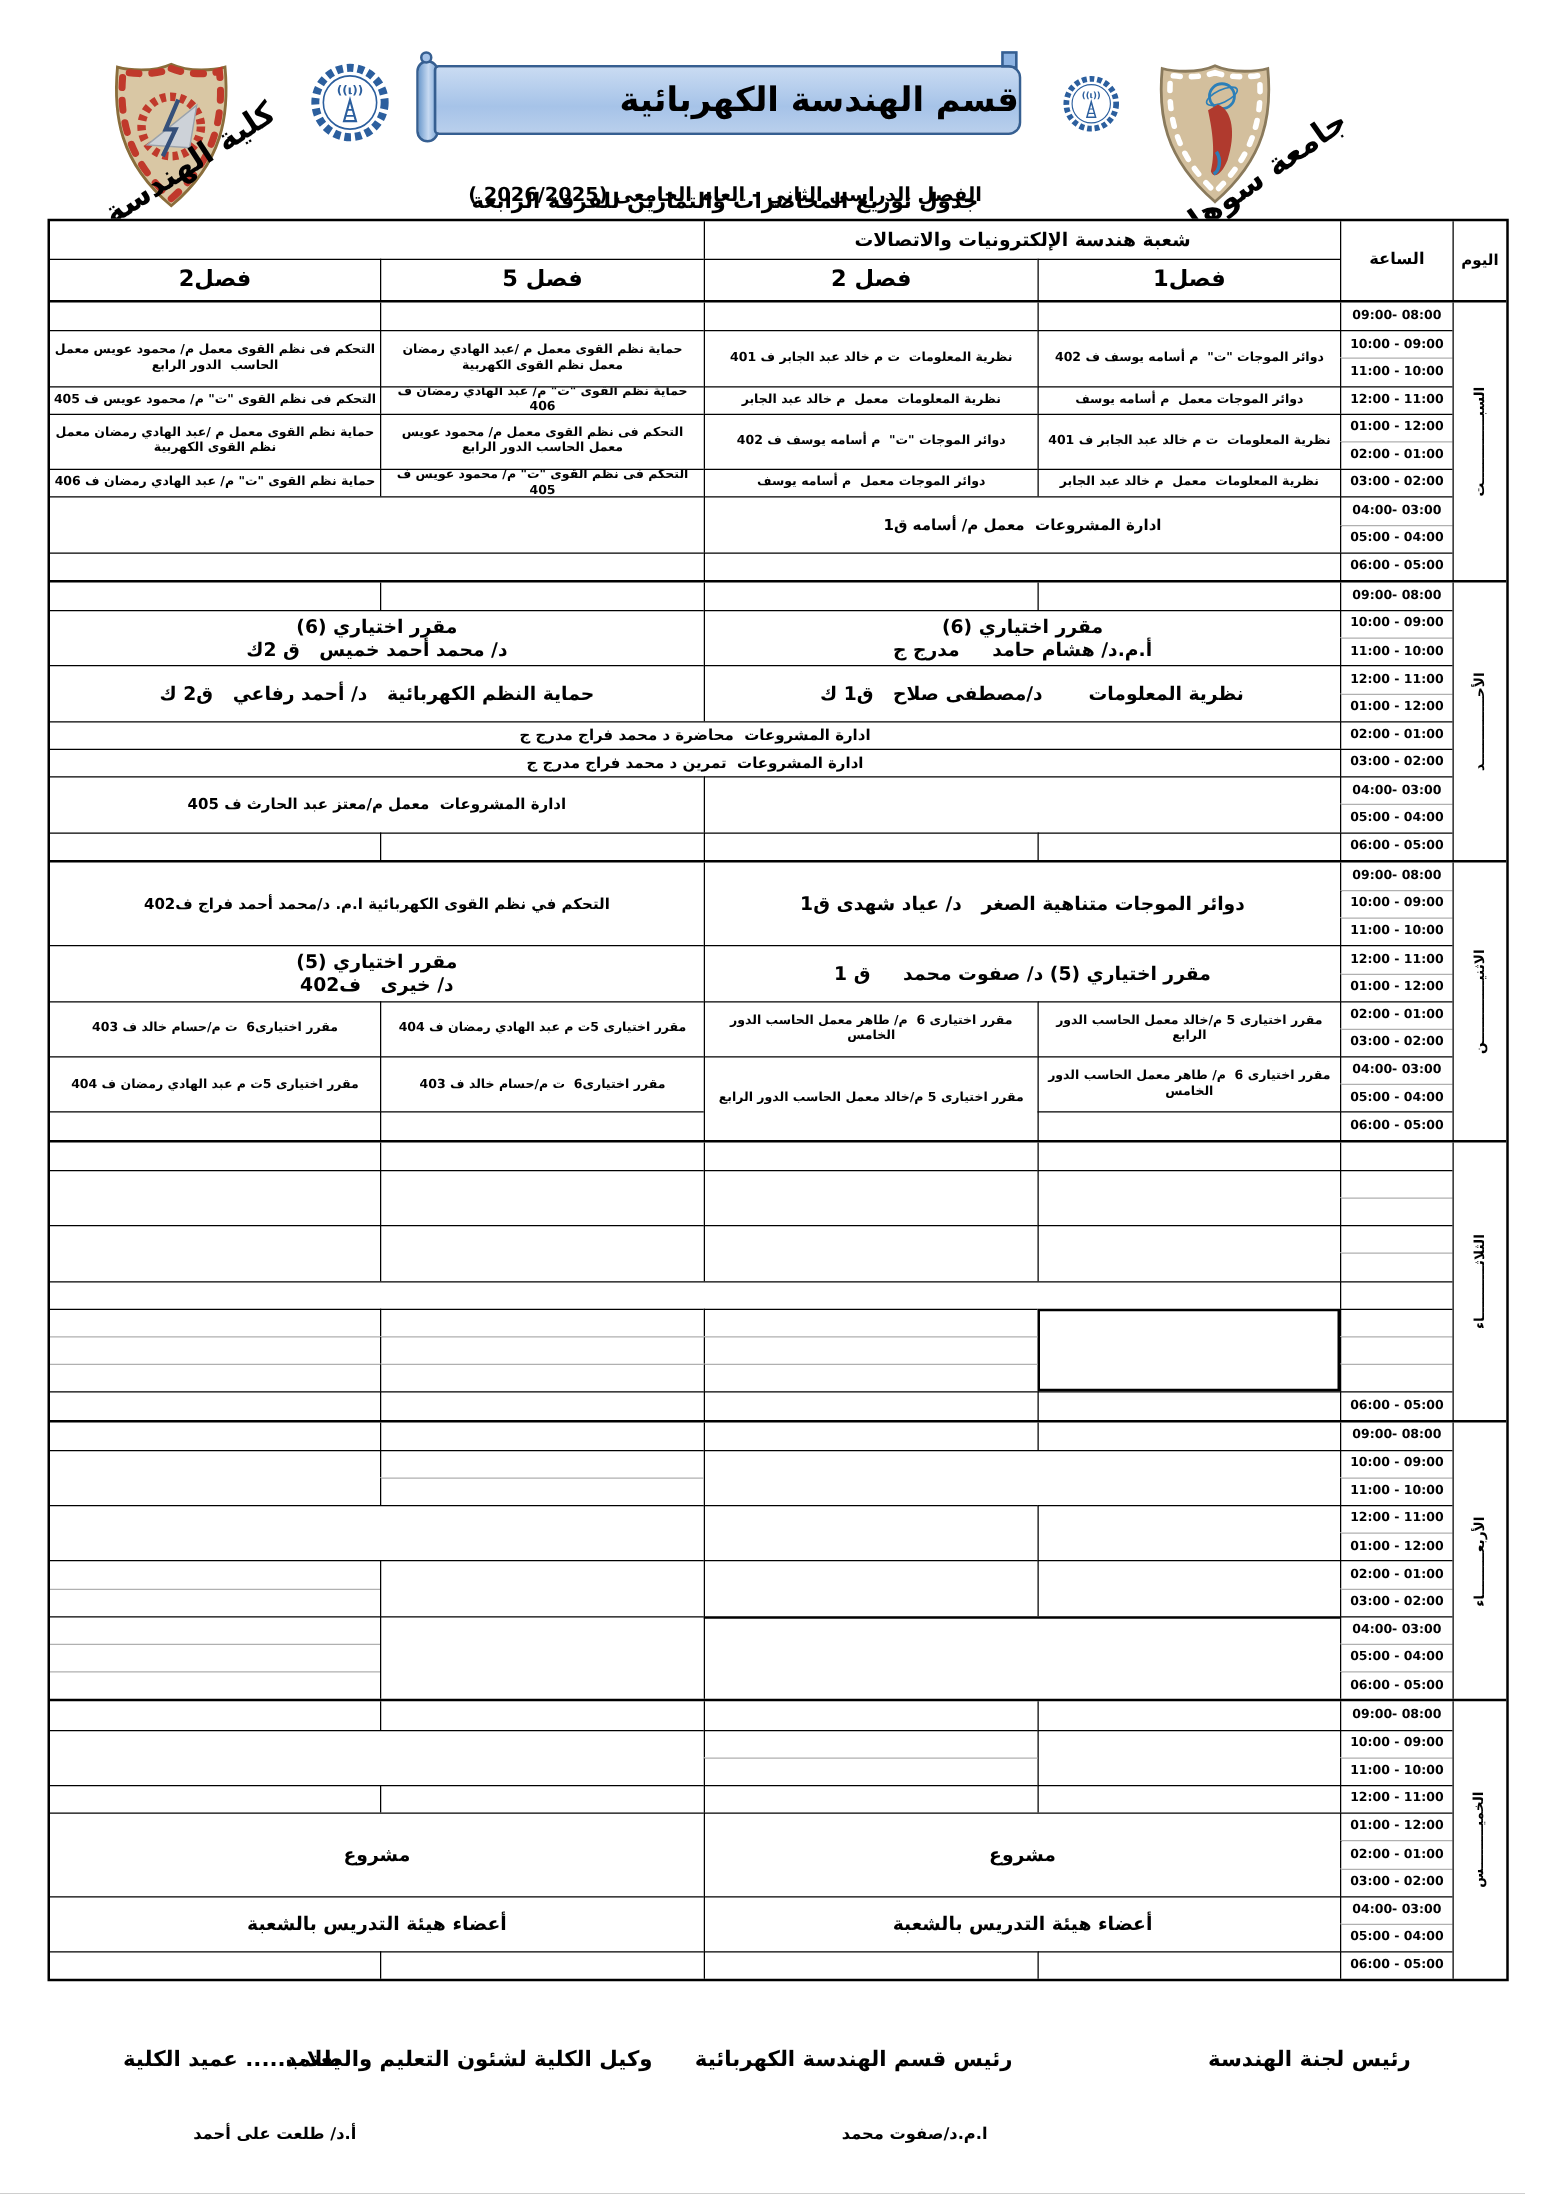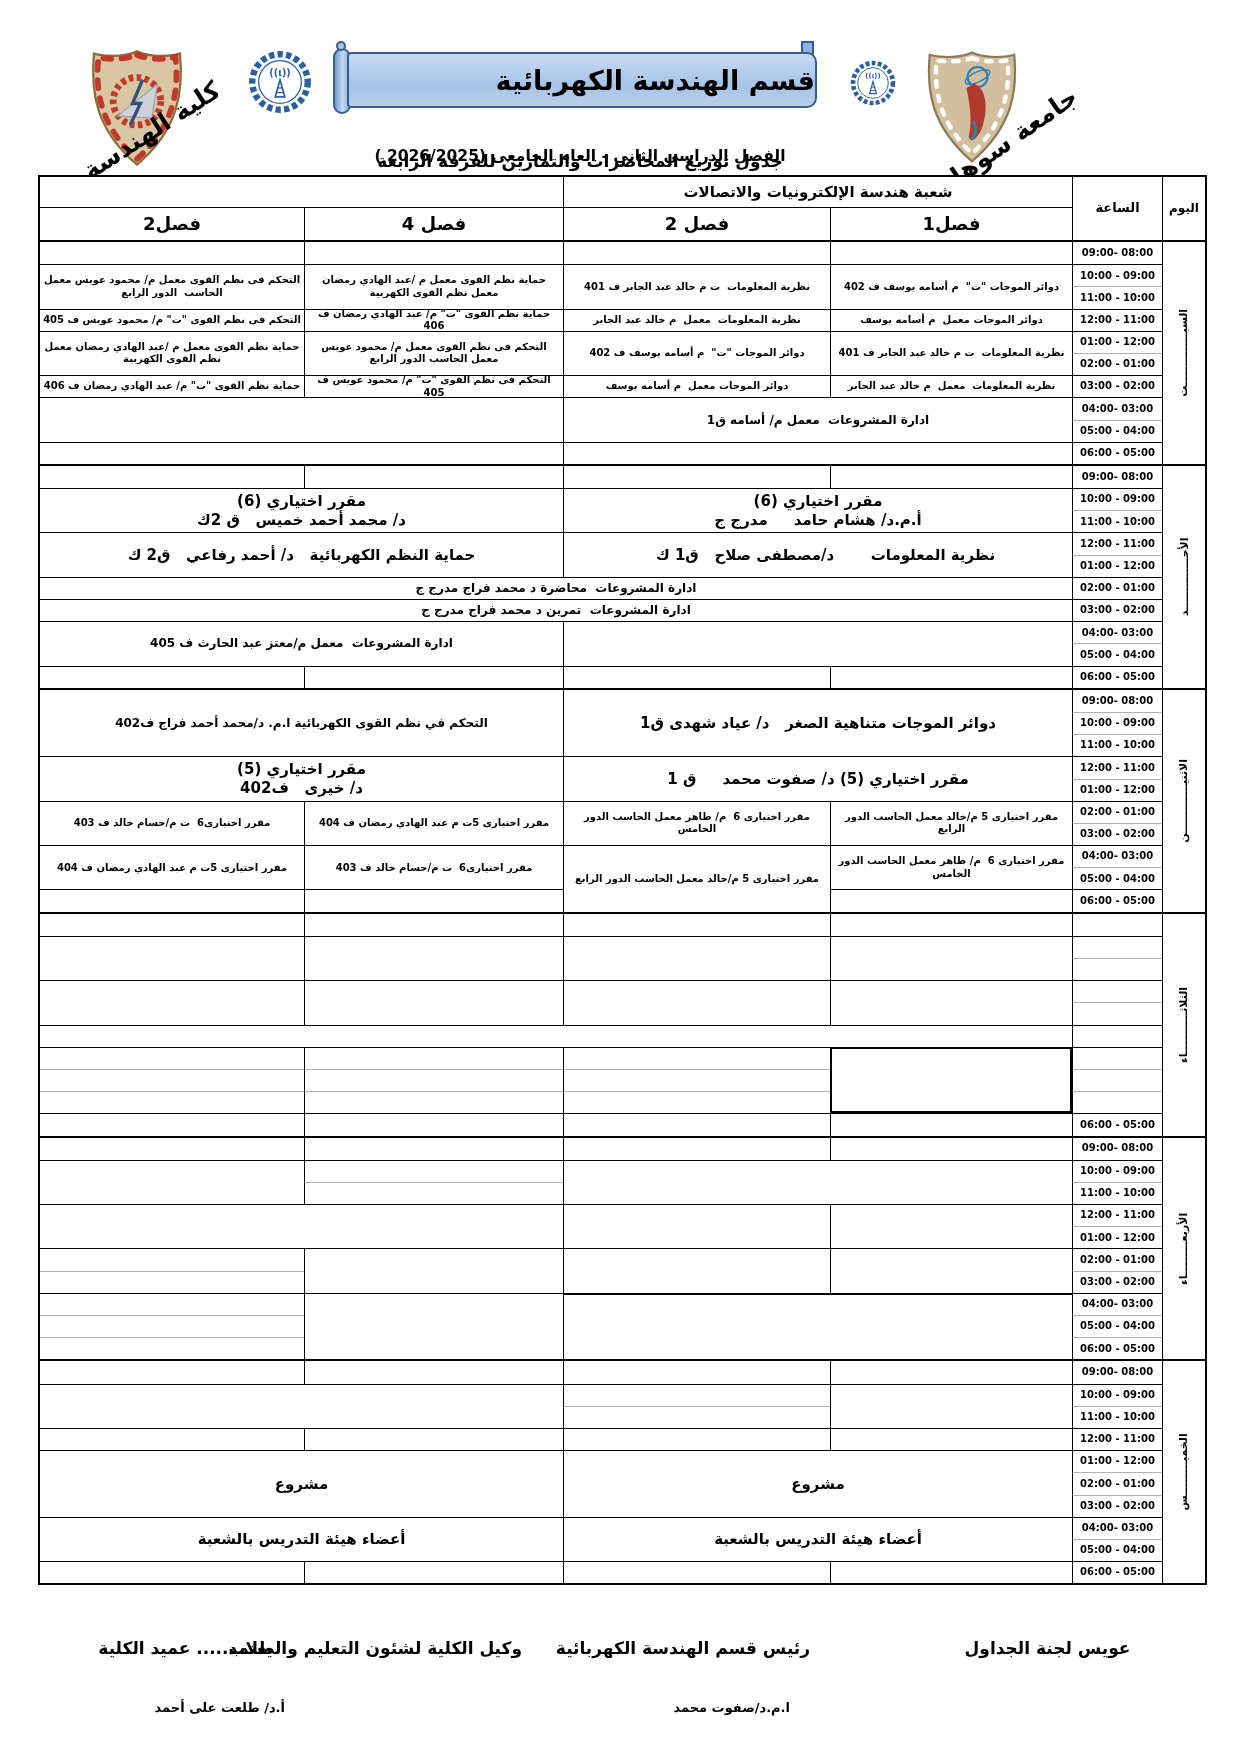--- a/index.html
+++ b/index.html
@@ -106,21 +106,21 @@
   </div>
   <div class="cap cap-univ">جامعة سوهاج</div>
 
   <div class="sched">
     <div class="thead-grid">
       <div class="hcell day-h no-t" style="grid-column:1;grid-row:1 / span 2;">اليوم</div>
       <div class="hcell hour-h no-t" style="grid-column:2;grid-row:1 / span 2;">الساعة</div>
       <div class="hcell sec-h no-t" style="grid-column:3 / span 2;grid-row:1;">شعبة هندسة الإلكترونيات والاتصالات</div>
       <div class="hcell fasl-h" style="grid-column:3;grid-row:2;">فصل1</div>
       <div class="hcell fasl-h" style="grid-column:4;grid-row:2;">فصل 2</div>
-      <div class="hcell fasl-h" style="grid-column:5;grid-row:2;">فصل 4</div>
+      <div class="hcell fasl-h" style="grid-column:5;grid-row:2;">فصل 5</div>
       <div class="hcell fasl-h no-l" style="grid-column:6;grid-row:2;">فصل2</div>
     </div>
     <div id="schedule-days">
         <div class="day-sec">
           <div class="day-grid">
             <div class="dcell daylab no-t" style="grid-area: 1 / 1 / span 10;"><span class="rot">السبــــــــــــــت</span></div>
             <div class="dcell hour" style="grid-area: 1 / 2; border-top: none;"><span>09:00- 08:00</span></div>
             <div class="dcell hour" style="grid-area: 2 / 2;"><span>10:00 - 09:00</span></div>
             <div class="dcell hour" style="grid-area: 3 / 2; border-top-color: rgb(176, 176, 176);"><span>11:00 - 10:00</span></div>
             <div class="dcell hour" style="grid-area: 4 / 2;"><span>12:00 - 11:00</span></div>
@@ -329,20 +329,20 @@
             <div class="dcell cont bg" style="grid-area: 8 / 5 / span 2 / span 2; border-left: none;">أعضاء هيئة التدريس بالشعبة</div>
             <div class="dcell cont sm" style="grid-area: 10 / 3 / span 1 / span 1;"></div>
             <div class="dcell cont sm" style="grid-area: 10 / 4 / span 1 / span 1;"></div>
             <div class="dcell cont sm" style="grid-area: 10 / 5 / span 1 / span 1;"></div>
             <div class="dcell cont sm" style="grid-area: 10 / 6 / span 1 / span 1; border-left: none;"></div>
           </div>
         </div>
       </div>
   </div>
 
-  <div class="sig" style="left:940px;top:1638px;width:215px;">عويس لجنة الجداول</div>
+  <div class="sig" style="left:940px;top:1638px;width:215px;">رئيس لجنة الهندسة</div>
   <div class="sig" style="left:575px;top:1638px;width:235px;">رئيس قسم الهندسة الكهربائية</div>
   <div class="sig" style="left:262px;top:1638px;width:260px;">وكيل الكلية لشئون التعليم والطلاب</div>
   <div class="sig" style="left:78px;top:1638px;width:215px;">يعتمد..... عميد الكلية</div>
   <div class="signame" style="left:595px;top:1700px;width:195px;">ا.م.د/صفوت محمد</div>
   <div class="signame" style="left:85px;top:1700px;width:200px;">أ.د/ طلعت على أحمد</div>
 
 </div>
 
 </body></html>

